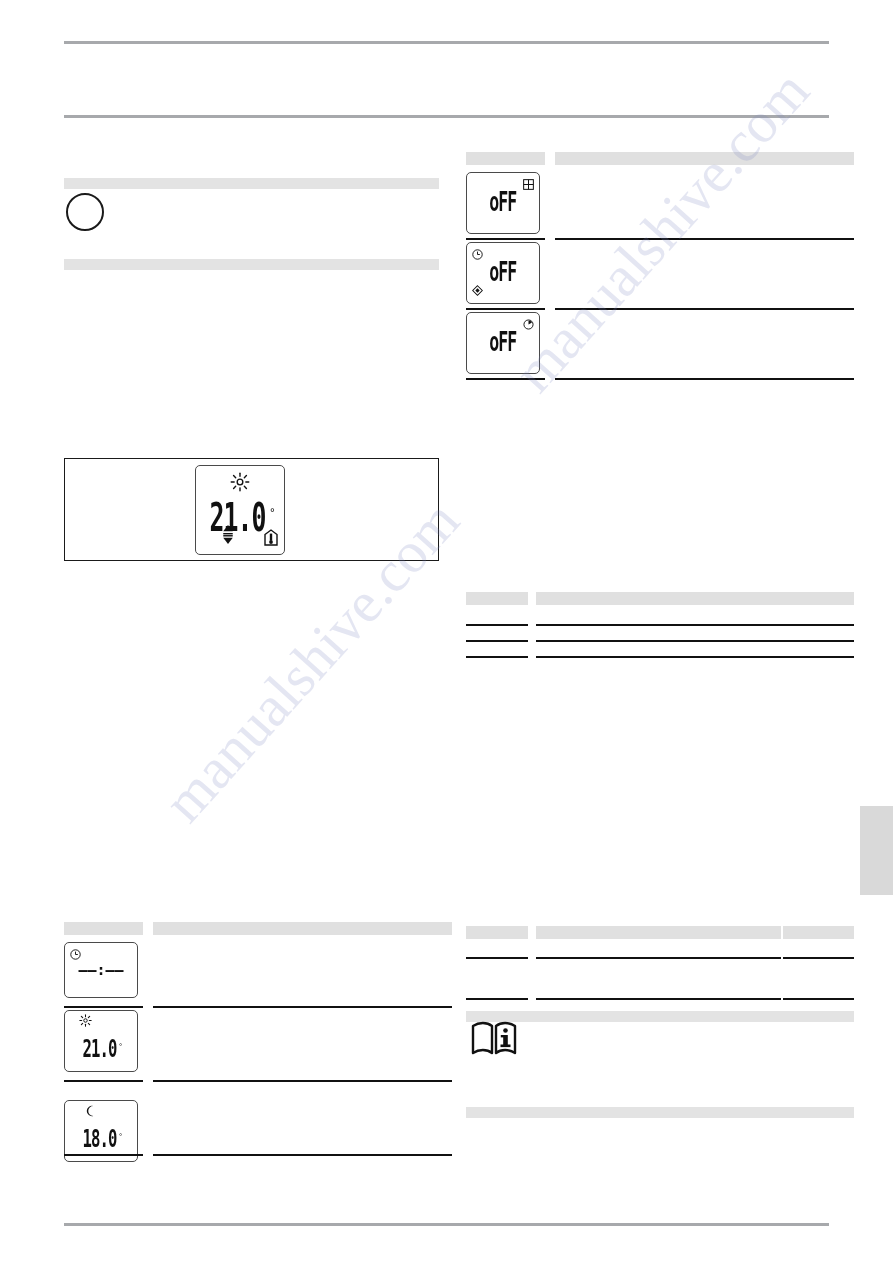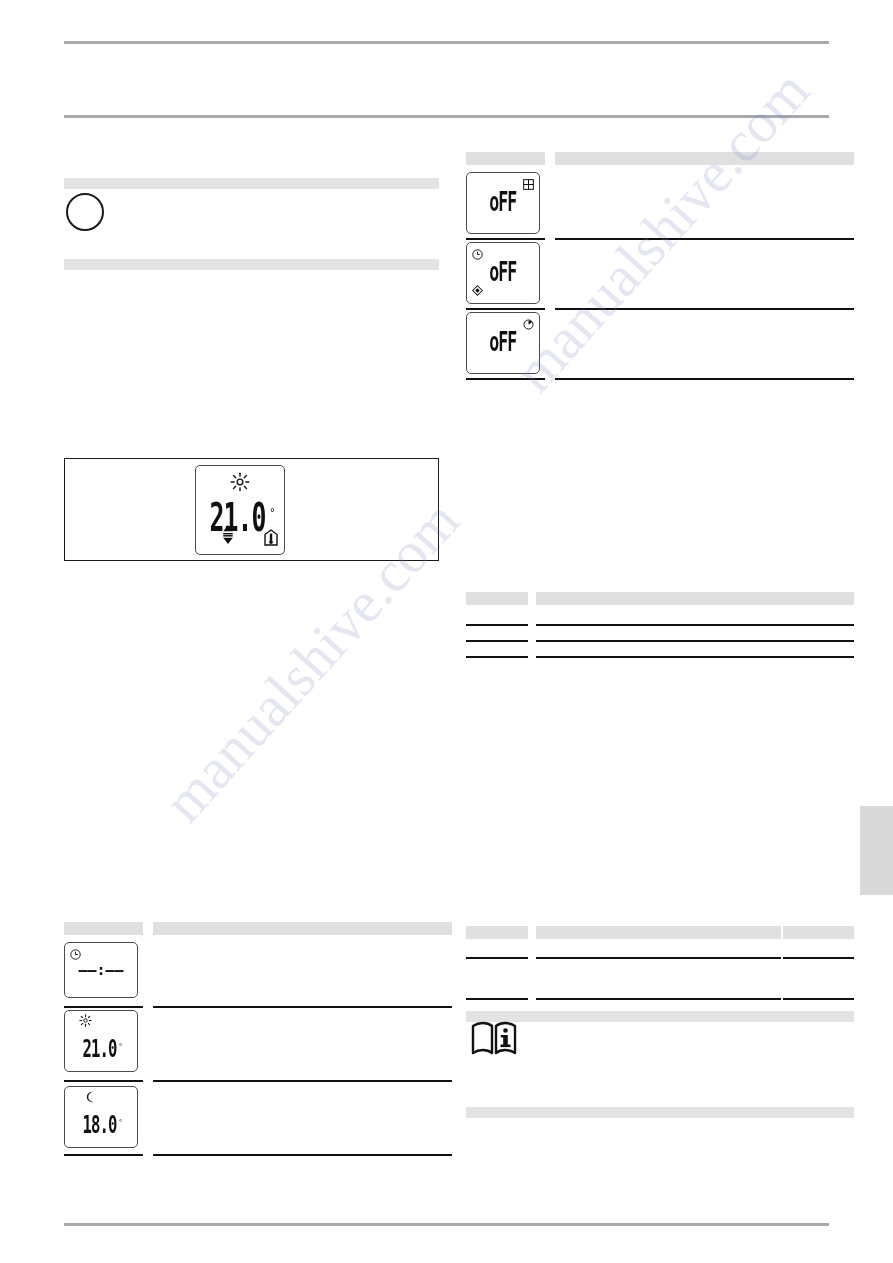--- a/index.html
+++ b/index.html
@@ -240,21 +240,21 @@
           </svg>
         </div>
         <div class="readout"><span class="seg">21.0</span><span class="seg-deg">°</span></div>
       </div>
       <div class="row-sep" style="left:0px; top:158px; width:79px;"></div>
       <div class="row-sep" style="left:89px; top:158px; width:299px;"></div>
       <div style="position:absolute; left:89px; top:92px; width:299px;"></div>
     </div>
 
     <div>
-      <div class="lcd lcd-sm-tall" style="position:absolute; left:0px; top:164px;">
+      <div class="lcd lcd-sm-tall" style="position:absolute; left:0px; top:178px;">
         <div class="ic ic-tl" style="left:20px; top:3px;">
           <svg width="12" height="12" viewBox="0 0 14 14">
             <path d="M9.6 1.2 A6 6 0 1 0 9.6 12.8 A4.8 4.8 0 0 1 9.6 1.2 Z" fill="#111"></path>
           </svg>
         </div>
         <div class="readout"><span class="seg">18.0</span><span class="seg-deg">°</span></div>
       </div>
       <div class="row-sep" style="left:0px; top:232px; width:79px;"></div>
       <div class="row-sep" style="left:89px; top:232px; width:299px;"></div>
       <div style="position:absolute; left:89px; top:166px; width:299px;"></div>

